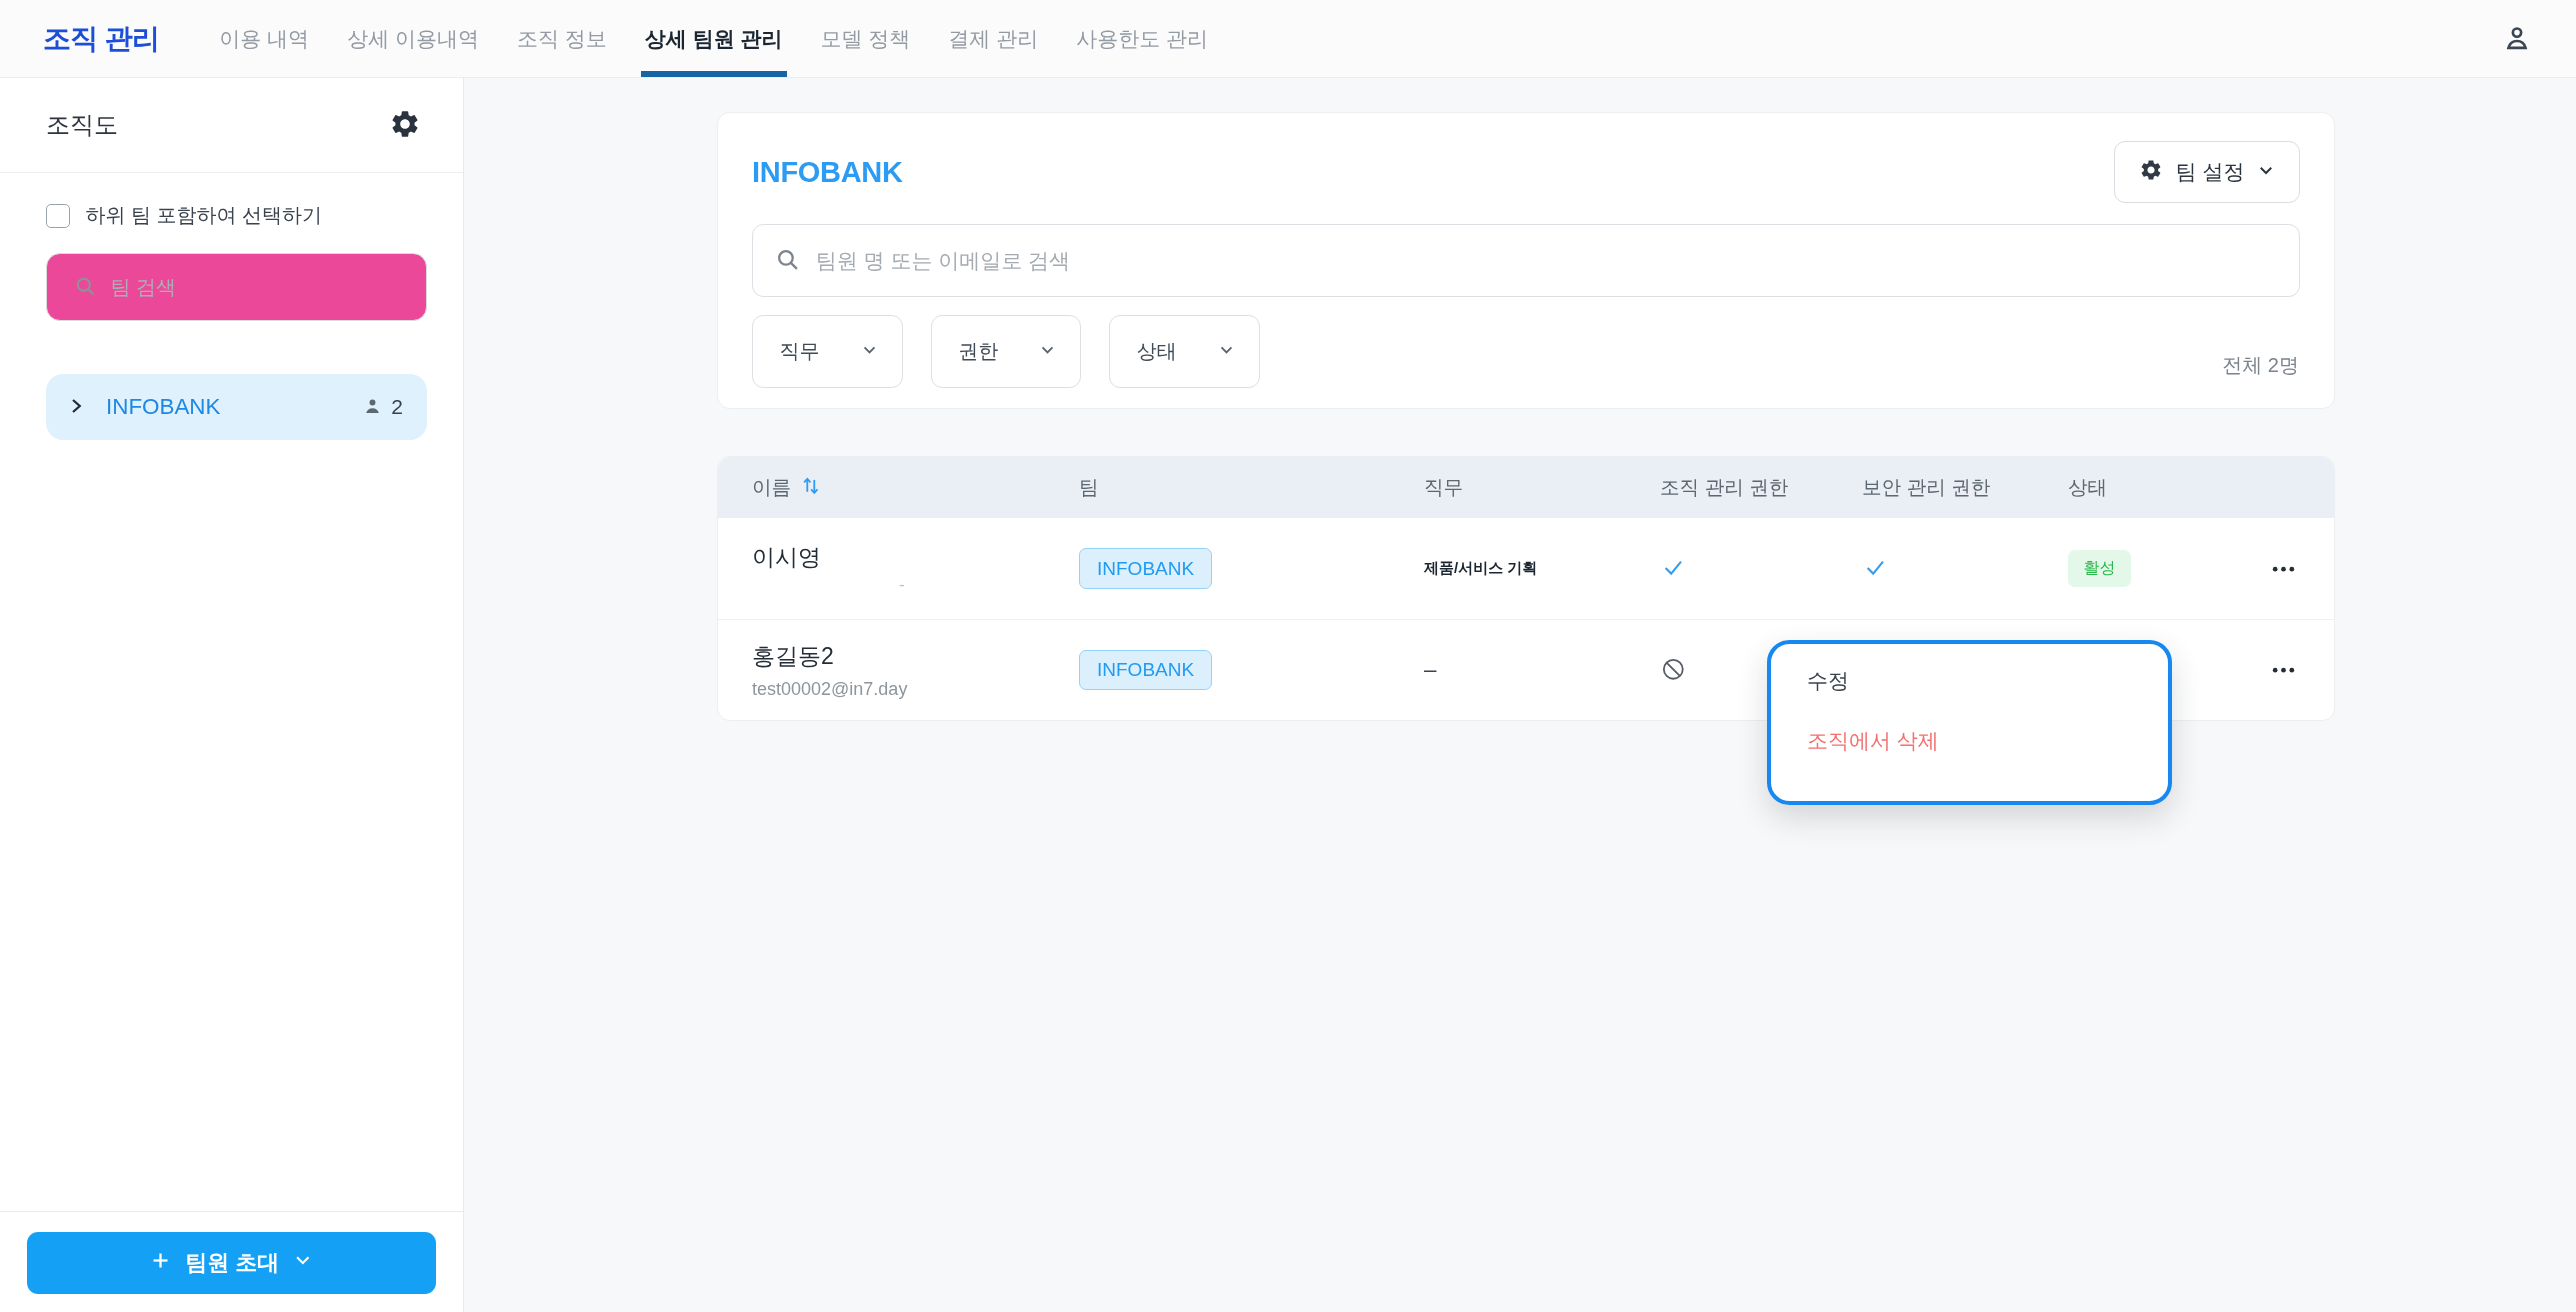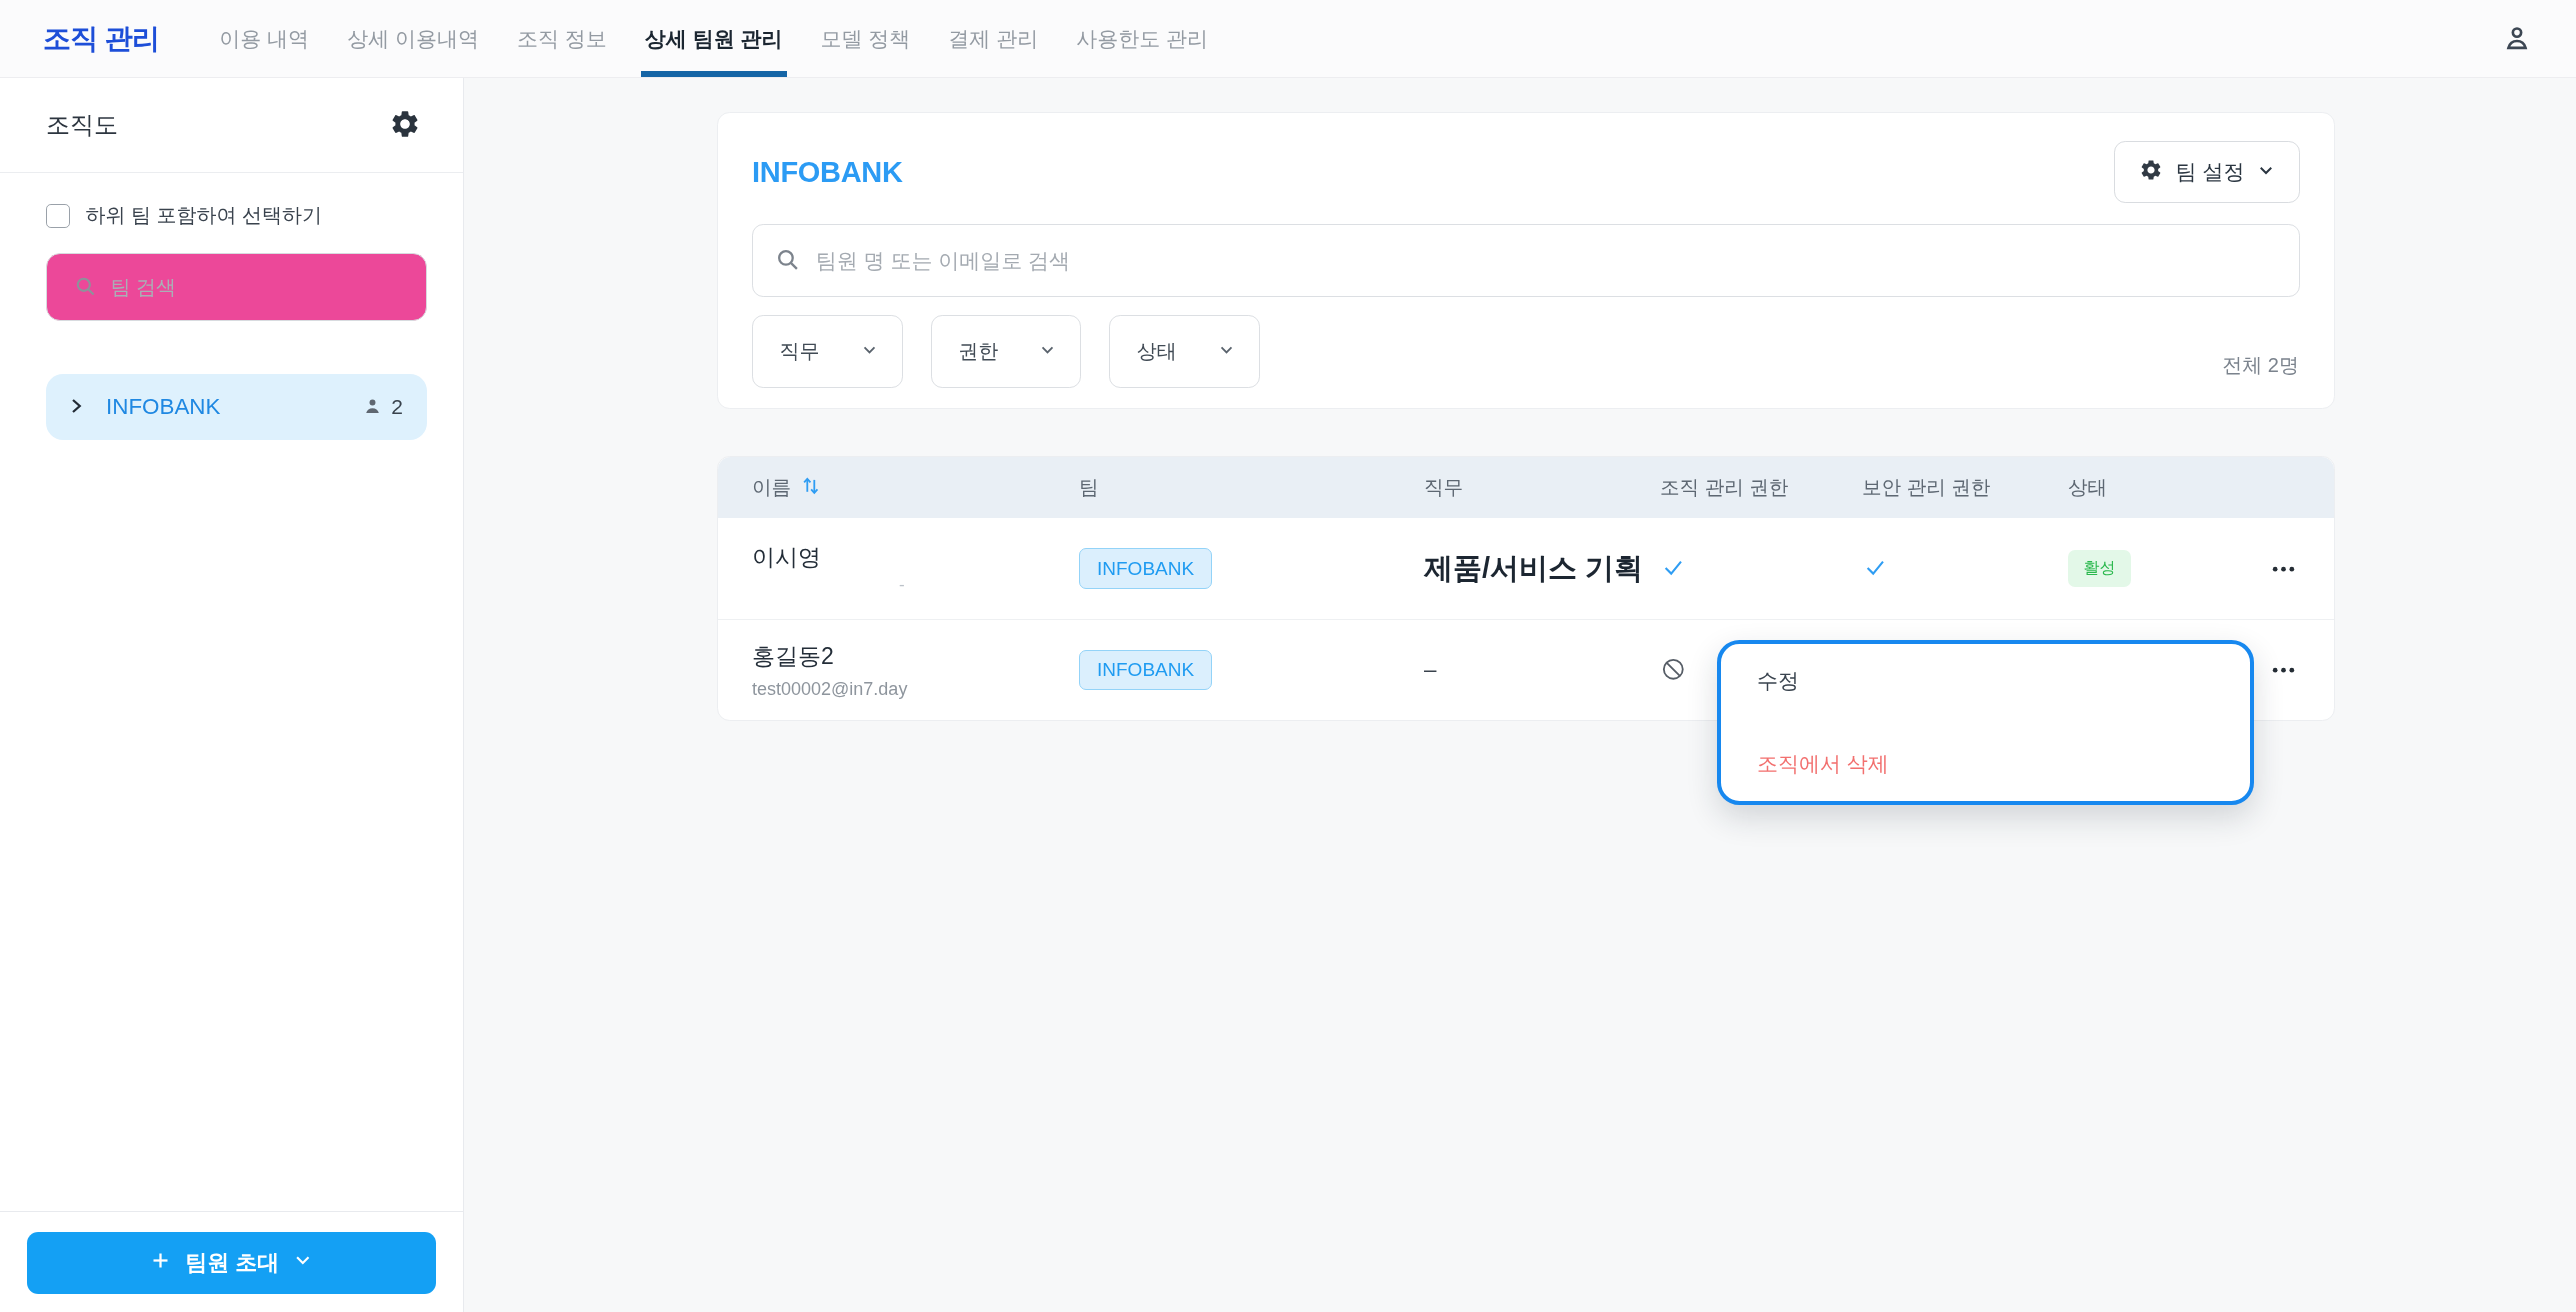--- a/index.html
+++ b/index.html
@@ -72,30 +72,30 @@
                   align-items:center; padding-left:34px; }
   .thead { height:61px; background:#e9eff5; border-radius:12.6px 12.6px 0 0; font-size:19.6px; color:#5d6772; font-weight:500; }
   .th-name { display:flex; align-items:center; gap:9.8px; }
   .trow { height:101px; }
   .trow + .trow { border-top:0.7px solid #eef0f2; }
   .cell-name .nm { font-size:23px; color:#232d38; font-weight:500; }
   .cell-name .sub { font-size:18px; color:#8e959d; margin-top:7px; }
   .cell-name .sub.faint { color:#bcc2c9; font-size:17px; margin-left:147px; margin-top:2.8px; }
   .team-badge { display:inline-flex; padding:8.4px 17px; border-radius:7px; background:#dbeffd;
                 border:1.4px solid #93d3f8; color:#1f9bf1; font-size:19px; font-weight:500; }
-  .role-strong { font-size:29px; font-weight:700; color:#1c2631; }
+  .role-strong { font-size:15px; font-weight:700; color:#1c2631; }
   .role-dash { font-size:22.4px; color:#39424c; }
   .status-badge { display:inline-flex; padding:8.4px 15.4px; border-radius:7px; background:#e3f8e8;
                   color:#29b84c; font-size:16px; font-weight:500; }
   .dots-btn { background:none; border:none; cursor:pointer; display:flex; align-items:center; padding:5.6px; }
 
   
-  .context-menu { position:absolute; left:1253px; top:562px; width:537px; height:165px; background:#fff;
+  .context-menu { position:absolute; left:1303px; top:562px; width:405px; height:165px; background:#fff;
                   border:4.2px solid #1788ef; border-radius:22.4px; box-shadow:0 12.6px 31px rgba(25,39,52,.16);
-                  z-index:20; display:flex; flex-direction:column; justify-content:space-between; padding:7px 0; }
+                  z-index:20; display:flex; flex-direction:column; justify-content:flex-start; padding:7px 0; }
   .menu-item { height:60px; display:flex; align-items:center; padding:0 36px; font-size:21px; color:#39434e;
                cursor:pointer; }
   .menu-item.danger { color:#f2706f; }
 
   svg { flex:0 0 auto; }
 </style>
 </head>
 <body>
 
 <div id="app">

